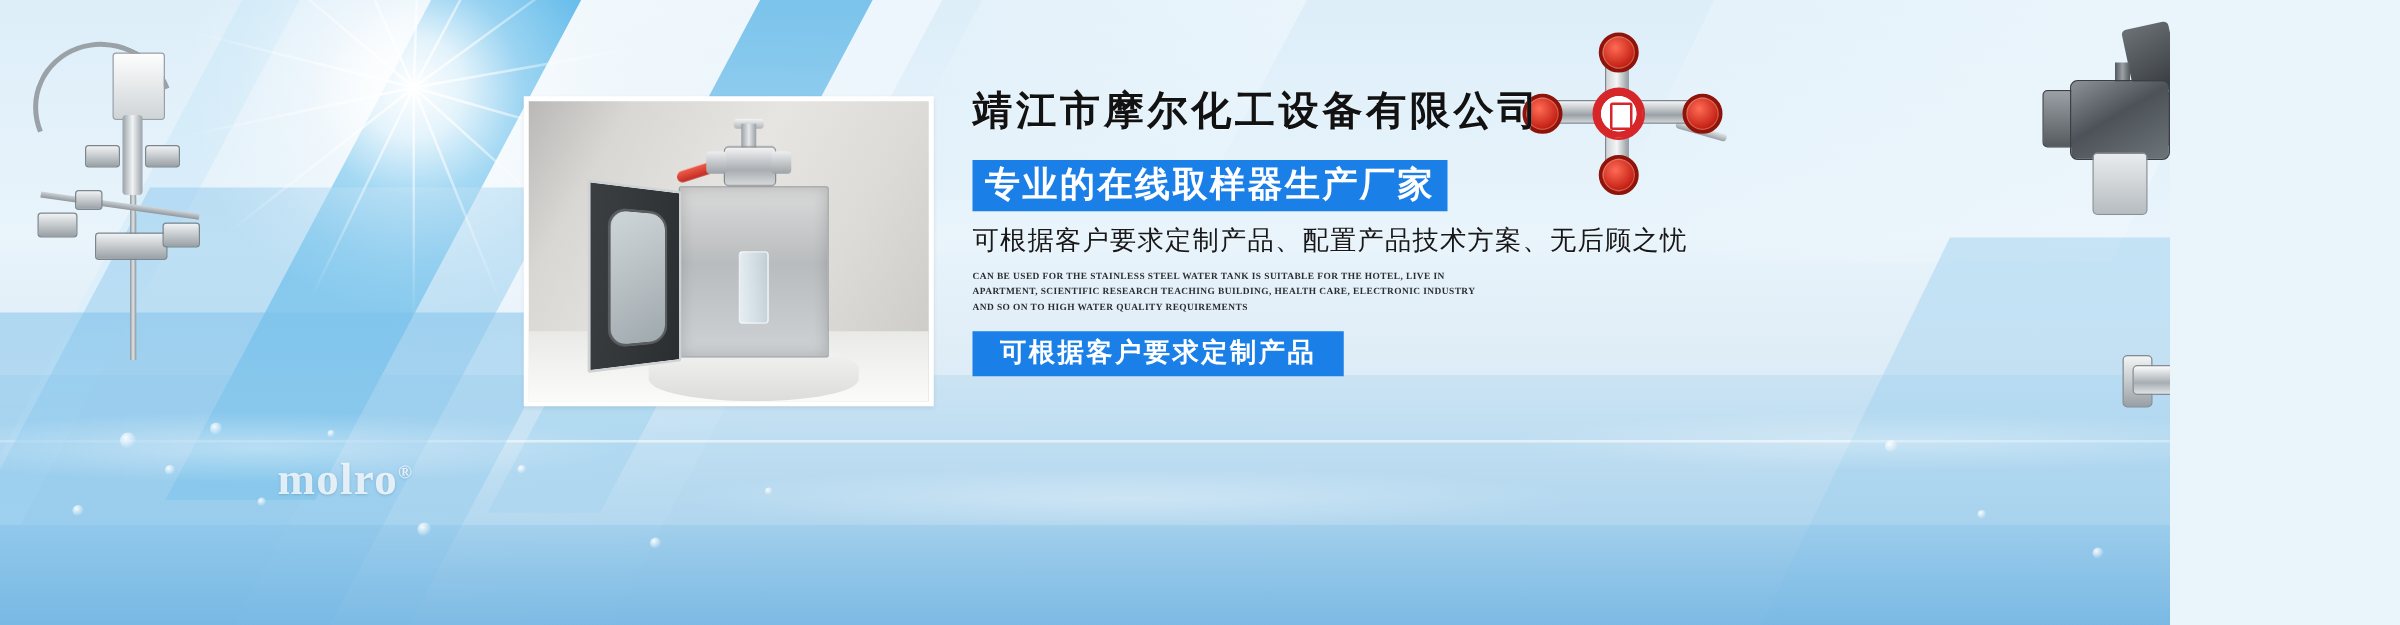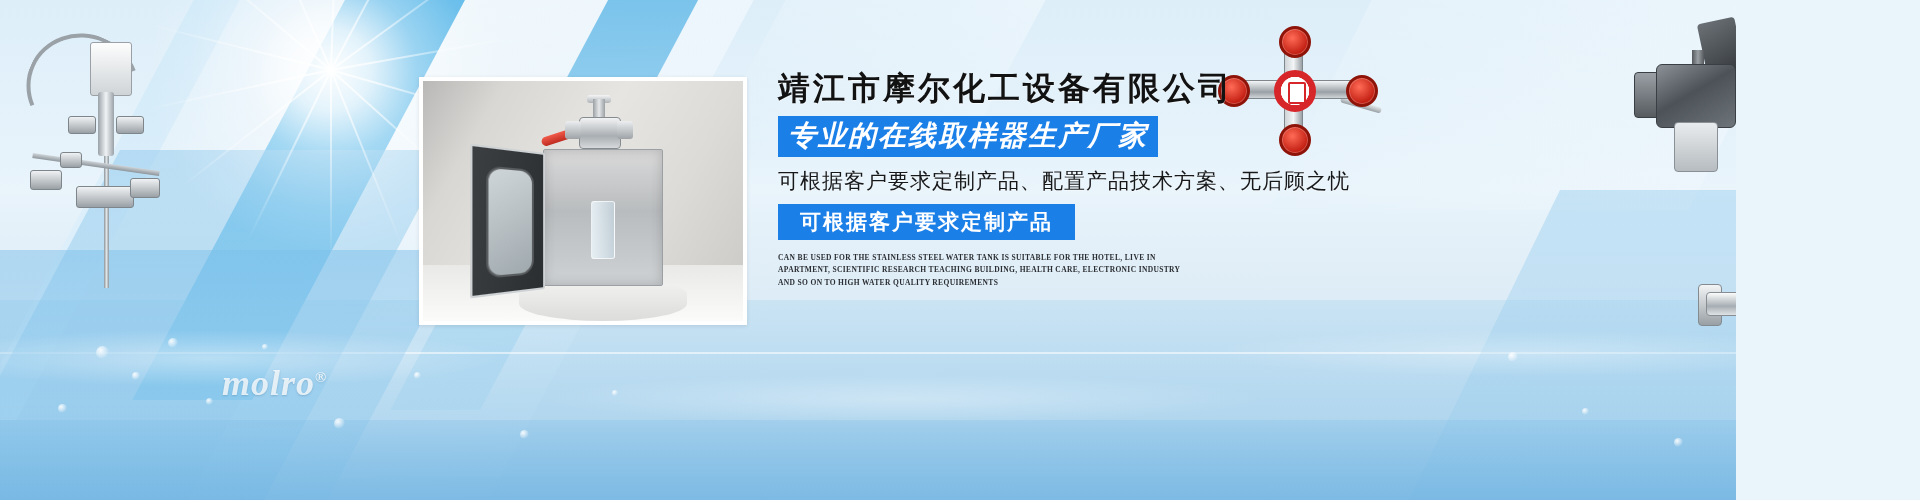--- a/index.html
+++ b/index.html
@@ -203,22 +203,22 @@
   #text-block{position:absolute;left:778px;top:72px;width:700px;}
 
   #company-name{
     font-family:"Liberation Serif","DejaVu Serif",serif;
     font-weight:700;color:#121212;
     font-size:32px;letter-spacing:3px;line-height:1;
     white-space:nowrap;
     text-shadow:0 1px 0 rgba(255,255,255,.55);
   }
   #tagline-bar{
-    margin-top:12px;display:inline-block;
-    background:#1b7fe8;padding:6px 10px 7px 10px;font-style:italic;
+    margin-top:24px;display:inline-block;
+    background:#1b7fe8;padding:6px 10px 7px 10px;
   }
   #tagline{
     color:#ffffff;font-weight:700;font-size:28px;letter-spacing:2px;
     line-height:1;white-space:nowrap;
   }
   #subline{
     margin-top:13px;color:#17181a;font-weight:400;font-size:21px;
     letter-spacing:1px;line-height:1;white-space:nowrap;
     text-shadow:0 1px 0 rgba(255,255,255,.5);
   }
@@ -234,21 +234,21 @@
     margin-top:12px;width:420px;
     color:#2a2d31;font-size:7.5px;line-height:1.65;
     letter-spacing:.35px;font-weight:700;
     font-family:"Liberation Serif","DejaVu Serif",serif;
   }
 
   
   #watermark{
     position:absolute;left:222px;top:362px;
     font-family:"Liberation Serif","DejaVu Serif",serif;
-    font-style:italic;font-weight:700;font-size:36px;
+    font-weight:700;font-size:36px;
     color:rgba(255,255,255,.78);letter-spacing:1px;
     text-shadow:0 1px 2px rgba(90,140,175,.45);
     text-align:center;
   }
   #watermark sup{font-size:15px;vertical-align:super;}
 </style>
 </head>
 <body>
 
 <div id="banner">
@@ -371,24 +371,24 @@
   <div id="text-block">
 
     <div id="company-name">靖江市摩尔化工设备有限公司</div>
 
     <div id="tagline-bar">
       <div id="tagline">专业的在线取样器生产厂家</div>
     </div>
 
     <div id="subline">可根据客户要求定制产品、配置产品技术方案、无后顾之忧</div>
 
+    <div id="eng-caption">CAN BE USED FOR THE STAINLESS STEEL WATER TANK IS SUITABLE FOR THE HOTEL, LIVE IN APARTMENT, SCIENTIFIC RESEARCH TEACHING BUILDING, HEALTH CARE, ELECTRONIC INDUSTRY AND SO ON TO HIGH WATER QUALITY REQUIREMENTS</div>
+
     <div id="cta-bar">
       <div id="cta">可根据客户要求定制产品</div>
     </div>
-
-    <div id="eng-caption">CAN BE USED FOR THE STAINLESS STEEL WATER TANK IS SUITABLE FOR THE HOTEL, LIVE IN APARTMENT, SCIENTIFIC RESEARCH TEACHING BUILDING, HEALTH CARE, ELECTRONIC INDUSTRY AND SO ON TO HIGH WATER QUALITY REQUIREMENTS</div>
   </div>
 
   <div id="watermark">
     <span>molro</span><sup>®</sup>
   </div>
 
 </div>
 
 </body></html>

